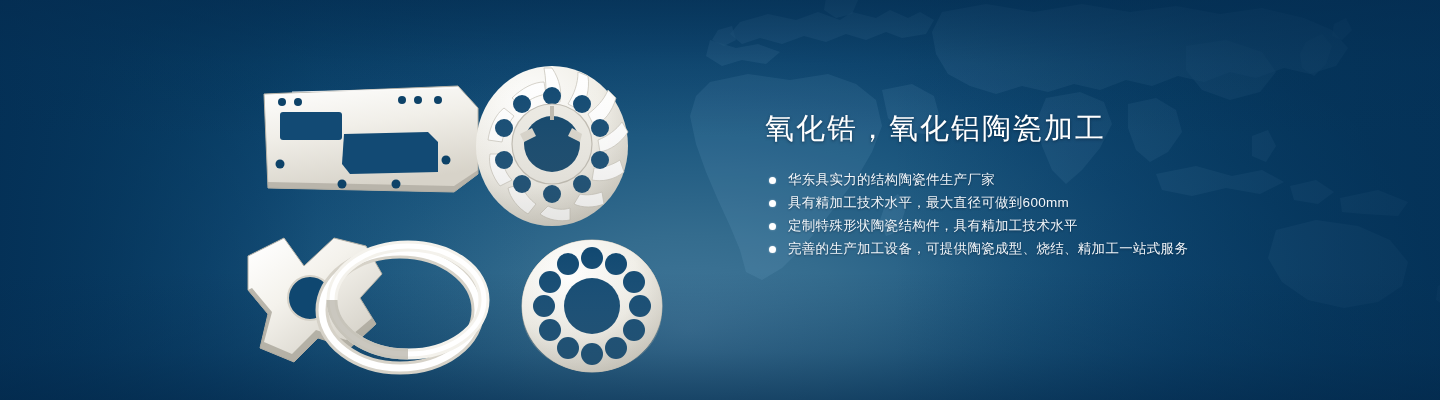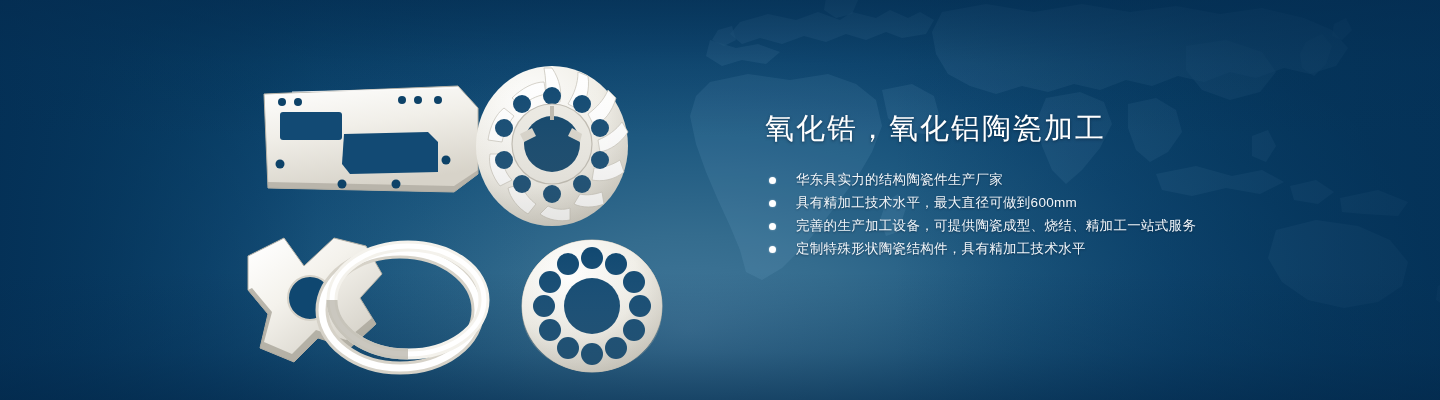--- a/index.html
+++ b/index.html
@@ -63,21 +63,20 @@
     flex:0 0 auto;
     width:7px;height:7px;border-radius:50%;
     background:#ffffff;
     margin-right:12px;margin-left:4px;
     box-shadow:0 0 2px rgba(255,255,255,.45);
   }
   .bullet .txt{
     font-size:13.5px;line-height:20px;color:#f2f6fa;
     letter-spacing:.3px;white-space:nowrap;
     text-shadow:0 1px 2px rgba(0,18,36,.45);
-    margin-left:8px;
   }
 </style>
 </head>
 <body>
 
 <div class="banner">
 
   <div class="bg-base"></div>
 
   <div class="bg-map">
@@ -265,22 +264,22 @@
       <li class="bullet">
         <span class="dot"></span>
         <span class="txt">华东具实力的结构陶瓷件生产厂家</span>
       </li>
       <li class="bullet">
         <span class="dot"></span>
         <span class="txt">具有精加工技术水平，最大直径可做到600mm</span>
       </li>
       <li class="bullet">
         <span class="dot"></span>
+        <span class="txt">定制特殊形状陶瓷结构件，具有精加工技术水平</span>
+      </li>
+      <li class="bullet">
+        <span class="dot"></span>
         <span class="txt">完善的生产加工设备，可提供陶瓷成型、烧结、精加工一站式服务</span>
-      </li>
-      <li class="bullet">
-        <span class="dot"></span>
-        <span class="txt">定制特殊形状陶瓷结构件，具有精加工技术水平</span>
       </li>
     </ul>
   </div>
 
 </div>
 
 </body></html>

